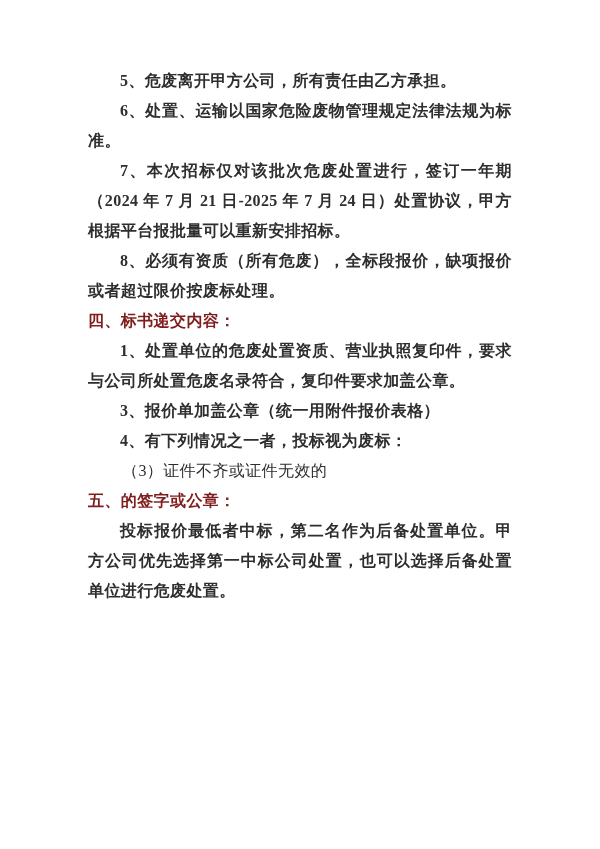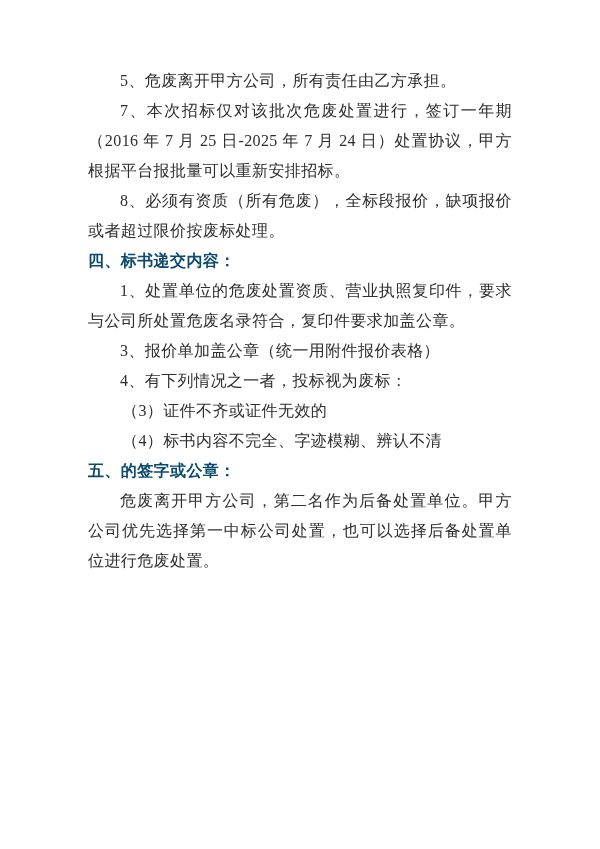--- a/index.html
+++ b/index.html
@@ -22,38 +22,39 @@
     margin: 0;
     font-size: 16px;
     line-height: 30px;
     text-align: justify;
     text-justify: inter-ideograph;
     letter-spacing: 0.4px;
     word-break: break-all;
   }
   .page p.item {
     text-indent: 32px;
+    font-weight: bold;
   }
   .page p.subitem {
     text-indent: 34px;
   }
   .page p.heading {
     text-indent: 0;
     font-weight: bold;
-    color: #0c4a6e;
+    color: #7f1d1d;
   }
 </style>
 </head>
 <body>
 
 <div class="page">
   <p class="item">5、危废离开甲方公司，所有责任由乙方承担。</p>
-  <p class="item">7、本次招标仅对该批次危废处置进行，签订一年期（2016 年 7 月 25 日-2025 年 7 月 24 日）处置协议，甲方根据平台报批量可以重新安排招标。</p>
+  <p class="item">6、处置、运输以国家危险废物管理规定法律法规为标准。</p>
+  <p class="item">7、本次招标仅对该批次危废处置进行，签订一年期（2024 年 7 月 21 日-2025 年 7 月 24 日）处置协议，甲方根据平台报批量可以重新安排招标。</p>
   <p class="item">8、必须有资质（所有危废），全标段报价，缺项报价或者超过限价按废标处理。</p>
   <p class="heading">四、标书递交内容：</p>
   <p class="item">1、处置单位的危废处置资质、营业执照复印件，要求与公司所处置危废名录符合，复印件要求加盖公章。</p>
   <p class="item">3、报价单加盖公章（统一用附件报价表格）</p>
   <p class="item">4、有下列情况之一者，投标视为废标：</p>
   <p class="subitem">（3）证件不齐或证件无效的</p>
-  <p class="subitem">（4）标书内容不完全、字迹模糊、辨认不清</p>
   <p class="heading">五、的签字或公章：</p>
-  <p class="item">危废离开甲方公司，第二名作为后备处置单位。甲方公司优先选择第一中标公司处置，也可以选择后备处置单位进行危废处置。</p>
+  <p class="item">投标报价最低者中标，第二名作为后备处置单位。甲方公司优先选择第一中标公司处置，也可以选择后备处置单位进行危废处置。</p>
 </div>
 
 </body></html>

